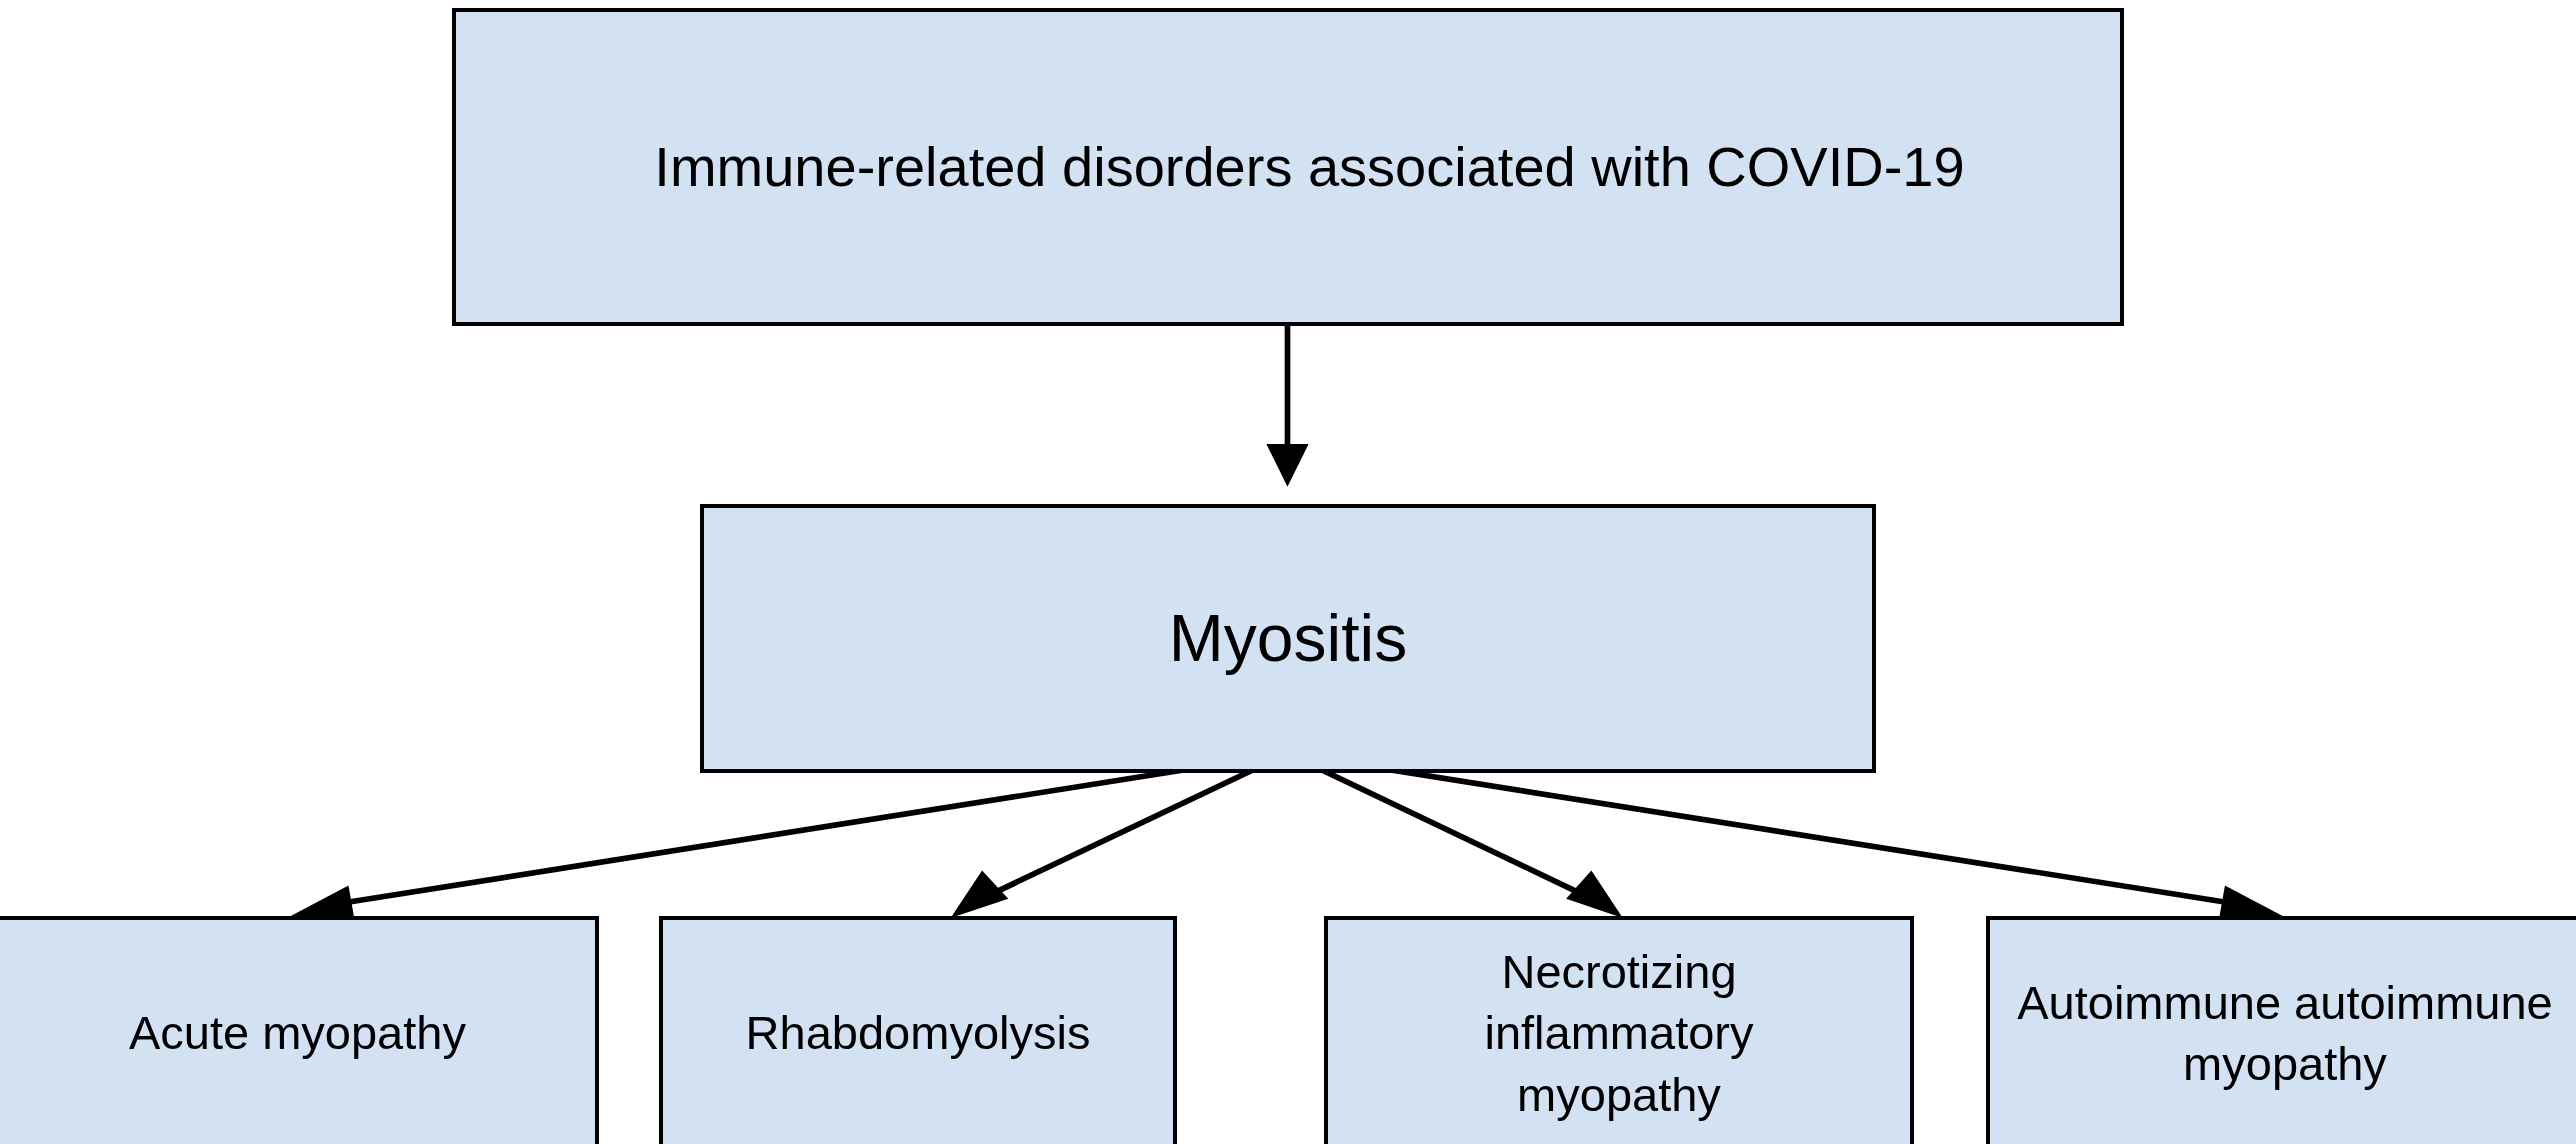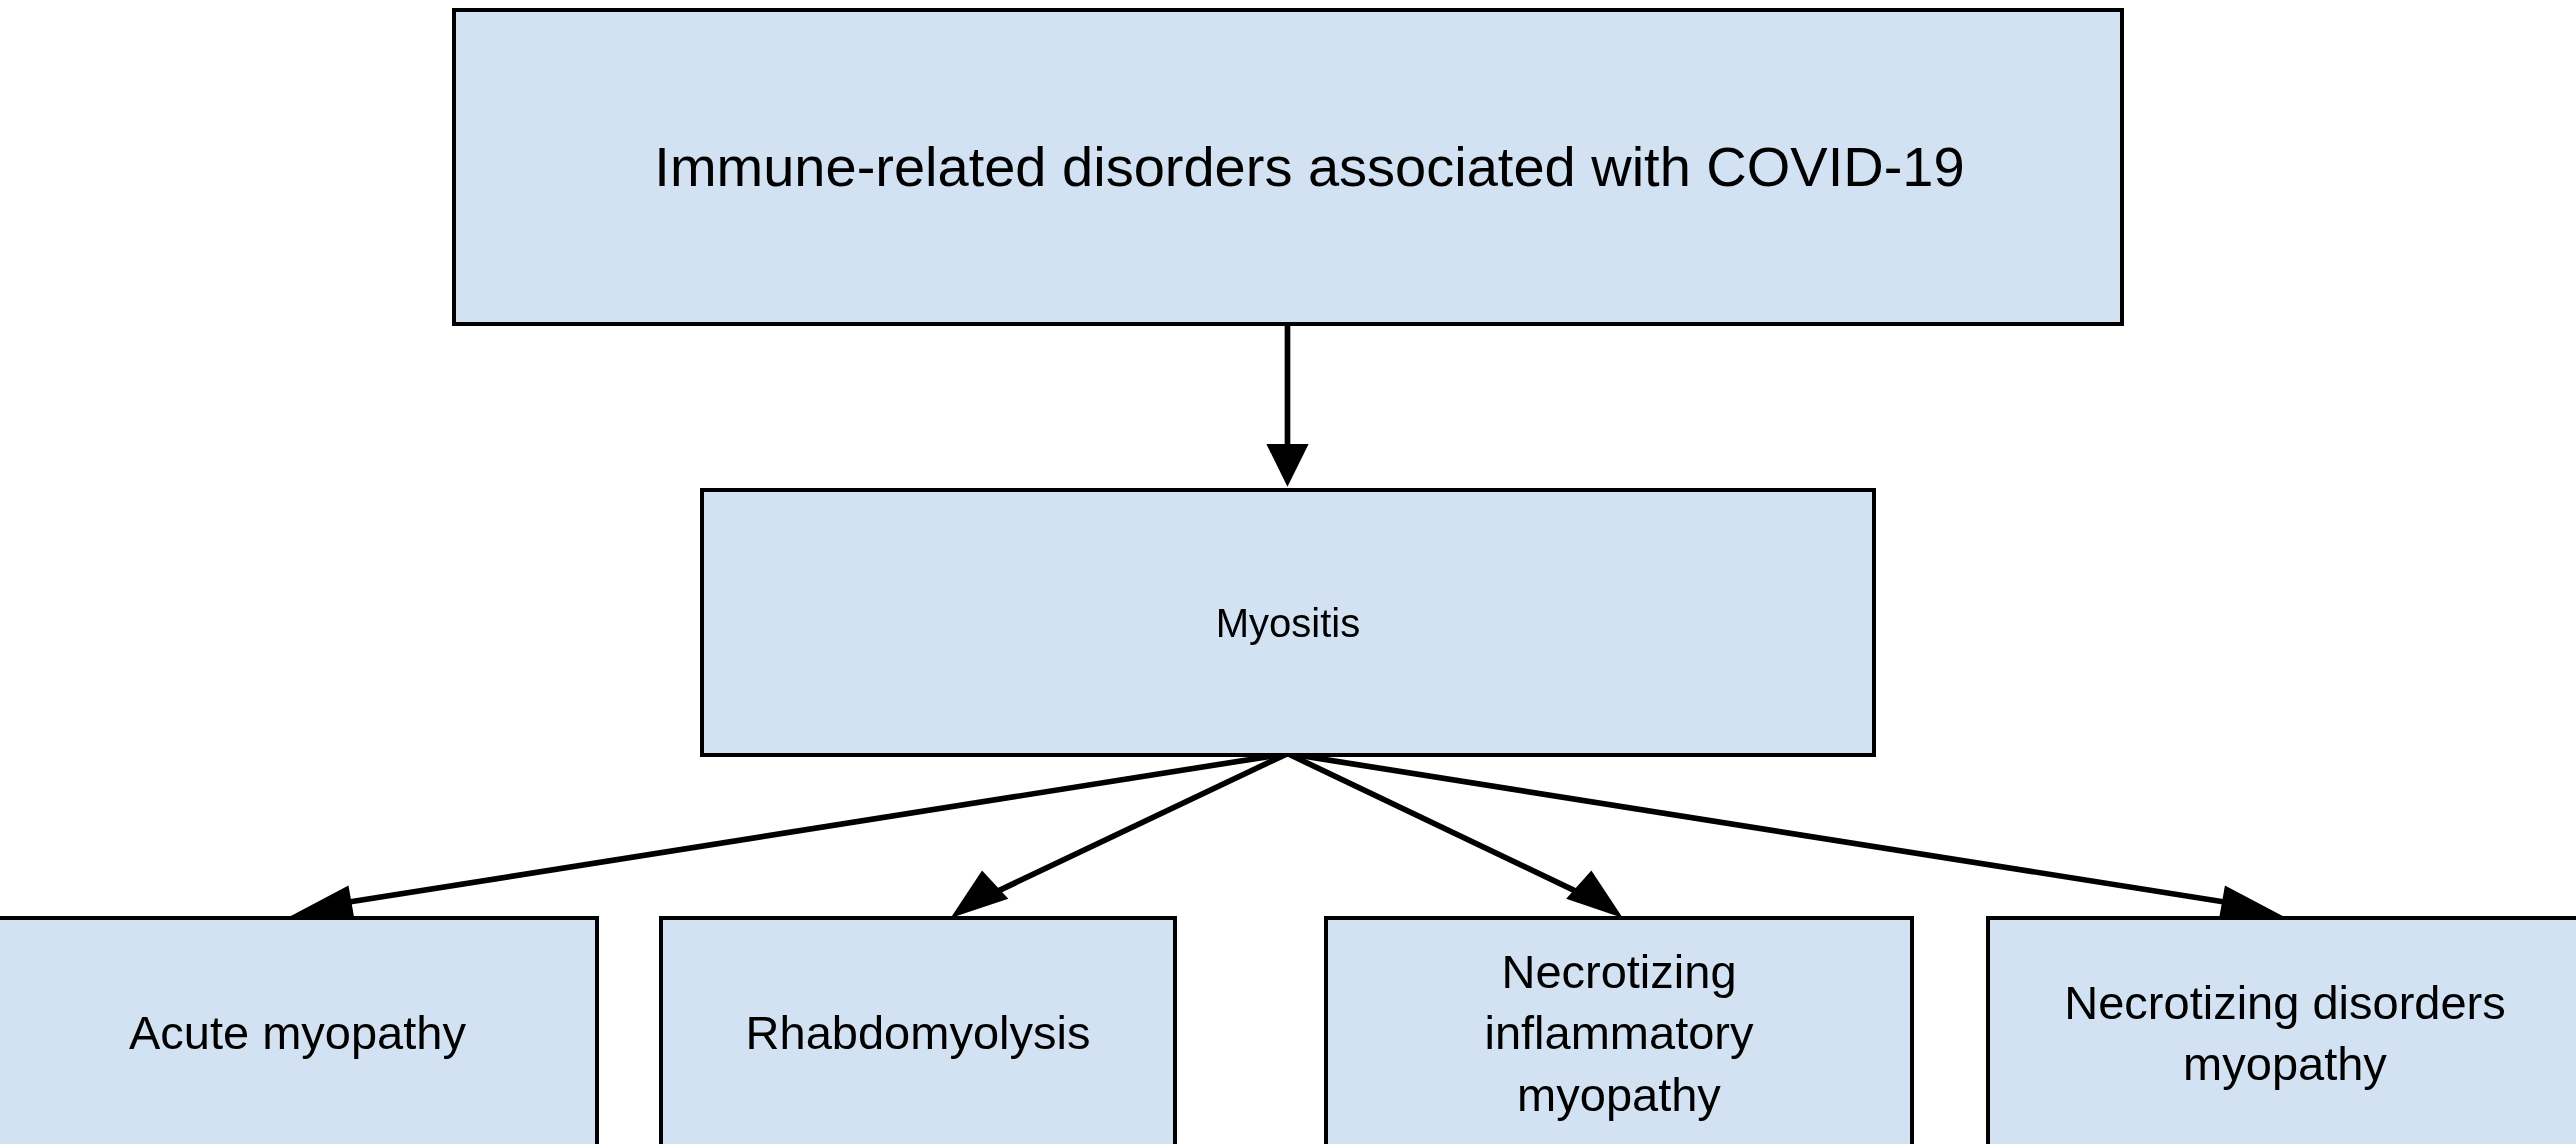--- a/index.html
+++ b/index.html
@@ -47,24 +47,24 @@
   #node-root {
     left: 452px;
     top: 8.2px;
     width: 1672px;
     height: 318px;
     font-size: 56px;
     padding-left: 43px;
   }
   #node-myositis {
     left: 700px;
-    top: 488px;
+    top: 504px;
     width: 1176px;
     height: 269px;
-    font-size: 40px;
+    font-size: 66px;
   }
   .leaf {
     top: 916px;
     height: 234px;
     font-size: 47px;
   }
   #node-leaf-0 { left: -4.1px;   width: 603px; }
   #node-leaf-1 { left: 659px; width: 518px; }
   #node-leaf-2 { left: 1324px; width: 590px; }
   #node-leaf-3 { left: 1986px; width: 598px; }
@@ -118,18 +118,18 @@
     <span class="label">Rhabdomyolysis</span>
   </div>
 
   <div class="node leaf" id="node-leaf-2">
     <span class="label">Necrotizing
 inflammatory
 myopathy</span>
   </div>
 
   <div class="node leaf" id="node-leaf-3">
-    <span class="label">Necrotizing disorders
+    <span class="label">Autoimmune autoimmune
 myopathy</span>
   </div>
 
 </div>
 
 
 </body></html>

